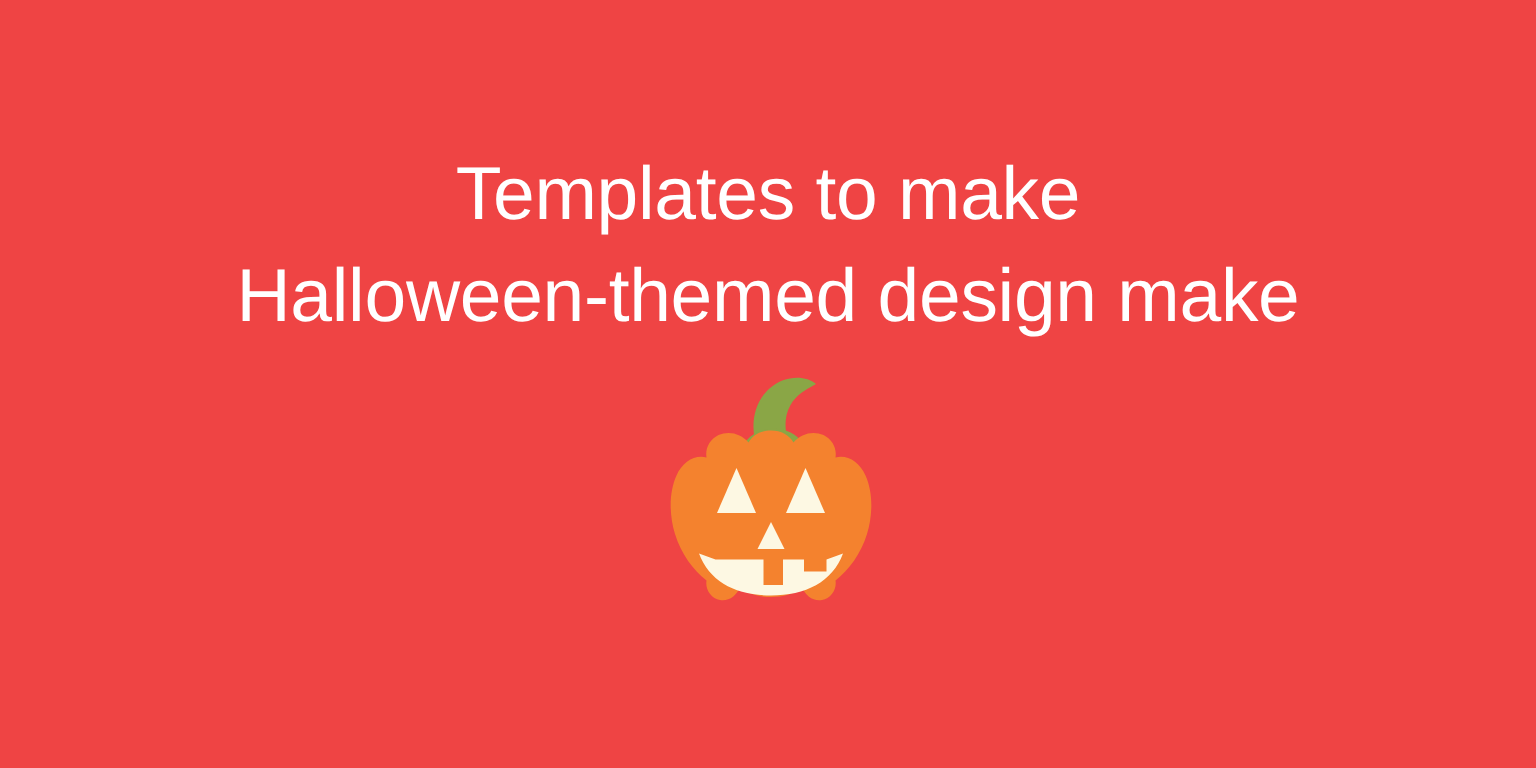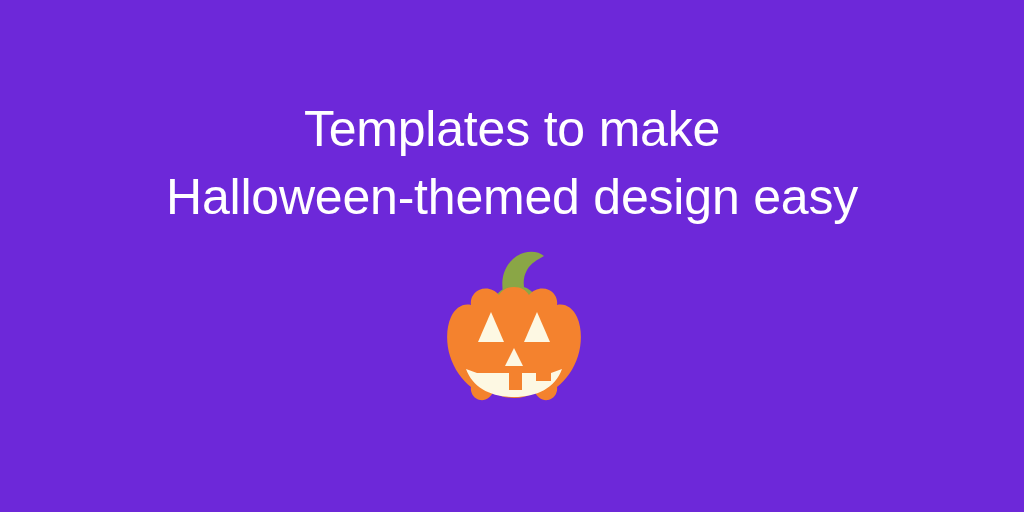--- a/index.html
+++ b/index.html
@@ -10,21 +10,21 @@
     width: 1024px;
     height: 512px;
     overflow: hidden;
     font-family: "Liberation Sans", sans-serif;
   }
 
   .banner {
     position: relative;
     width: 1024px;
     height: 512px;
-    background: #6d28d9;
+    background: #ef4444;
     overflow: hidden;
   }
 
   .headline {
     position: absolute;
     left: 0;
     top: 95px;
     width: 1024px;
     text-align: center;
     color: #ffffff;
@@ -52,21 +52,21 @@
     height: 165px;
   }
 </style>
 </head>
 <body>
 
 <div class="banner">
 
   <div class="headline">
     <span class="headline-line">Templates to make</span>
-    <span class="headline-line">Halloween-themed design easy</span>
+    <span class="headline-line">Halloween-themed design make</span>
   </div>
 
   <div class="pumpkin-wrap">
     <svg class="pumpkin-svg" viewBox="0 0 146 165" xmlns="http://www.w3.org/2000/svg">
 
       <path fill="#8aa646" d="M62 47
                C 60 36, 62 23, 72 14
                C 82 5, 96 5, 103 11
                C 96 15, 90 18, 86 25
                C 82 32, 82 40, 84 47

